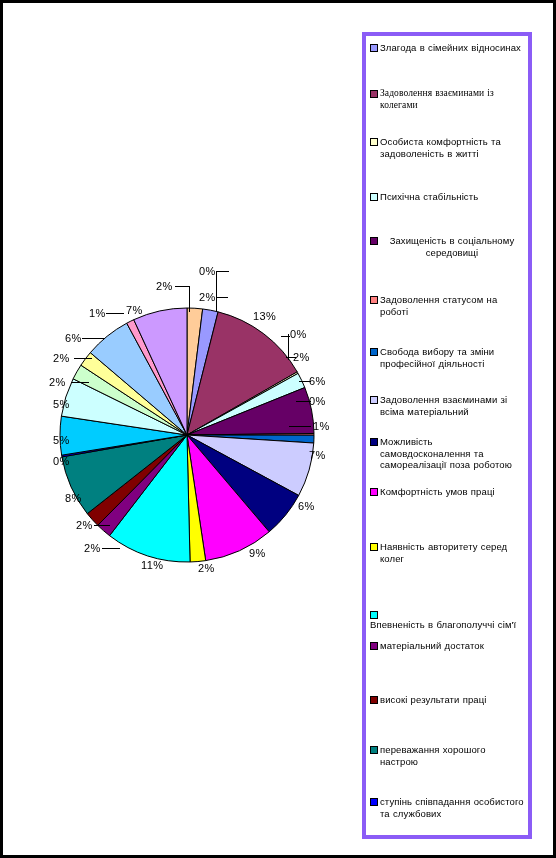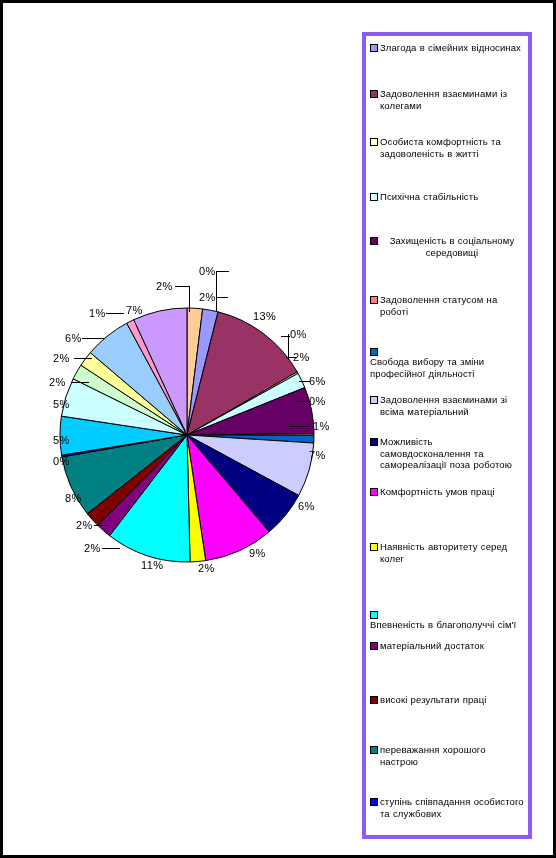--- a/index.html
+++ b/index.html
@@ -127,41 +127,41 @@
         <div class="dlabel" style="left: 123px; top: 301px;">7%</div>
       </div>
 
   </div>
 
   <div id="legend">
       <div class="leg-item" style="top: 6px;">
         <span class="swatch" style="background: rgb(153, 153, 255);"></span>
         <span class="leg-text">Злагода в сімейних відносинах</span>
       </div>
-      <div class="leg-item" style="top: 52px;">
+      <div class="leg-item" style="top: 52px; font-family: Liberation Serif, serif;">
         <span class="swatch" style="background: rgb(153, 51, 102);"></span>
         <span class="leg-text">Задоволення взаєминами із колегами</span>
       </div>
       <div class="leg-item" style="top: 100px;">
         <span class="swatch" style="background: rgb(255, 255, 204);"></span>
         <span class="leg-text">Особиста комфортність та задоволеність в житті</span>
       </div>
       <div class="leg-item" style="top: 155px;">
         <span class="swatch" style="background: rgb(204, 255, 255);"></span>
         <span class="leg-text">Психічна стабільність</span>
       </div>
       <div class="leg-item" style="top: 199px; text-align: center;">
         <span class="swatch" style="background: rgb(102, 0, 102);"></span>
         <span class="leg-text">Захищеність  в соціальному середовищі</span>
       </div>
       <div class="leg-item" style="top: 258px;">
         <span class="swatch" style="background: rgb(255, 128, 128);"></span>
         <span class="leg-text">Задоволення статусом на роботі</span>
       </div>
-      <div class="leg-item" style="top: 310px; flex-direction: column;">
+      <div class="leg-item" style="top: 310px;">
         <span class="swatch" style="background: rgb(0, 102, 204);"></span>
         <span class="leg-text">Свобода вибору та зміни професійної діяльності</span>
       </div>
       <div class="leg-item" style="top: 358px;">
         <span class="swatch" style="background: rgb(204, 204, 255);"></span>
         <span class="leg-text">Задоволення взаєминами зі всіма  матеріальний</span>
       </div>
       <div class="leg-item" style="top: 400px;">
         <span class="swatch" style="background: rgb(0, 0, 128);"></span>
         <span class="leg-text">Можливість самовдосконалення та самореалізації поза роботою</span>

